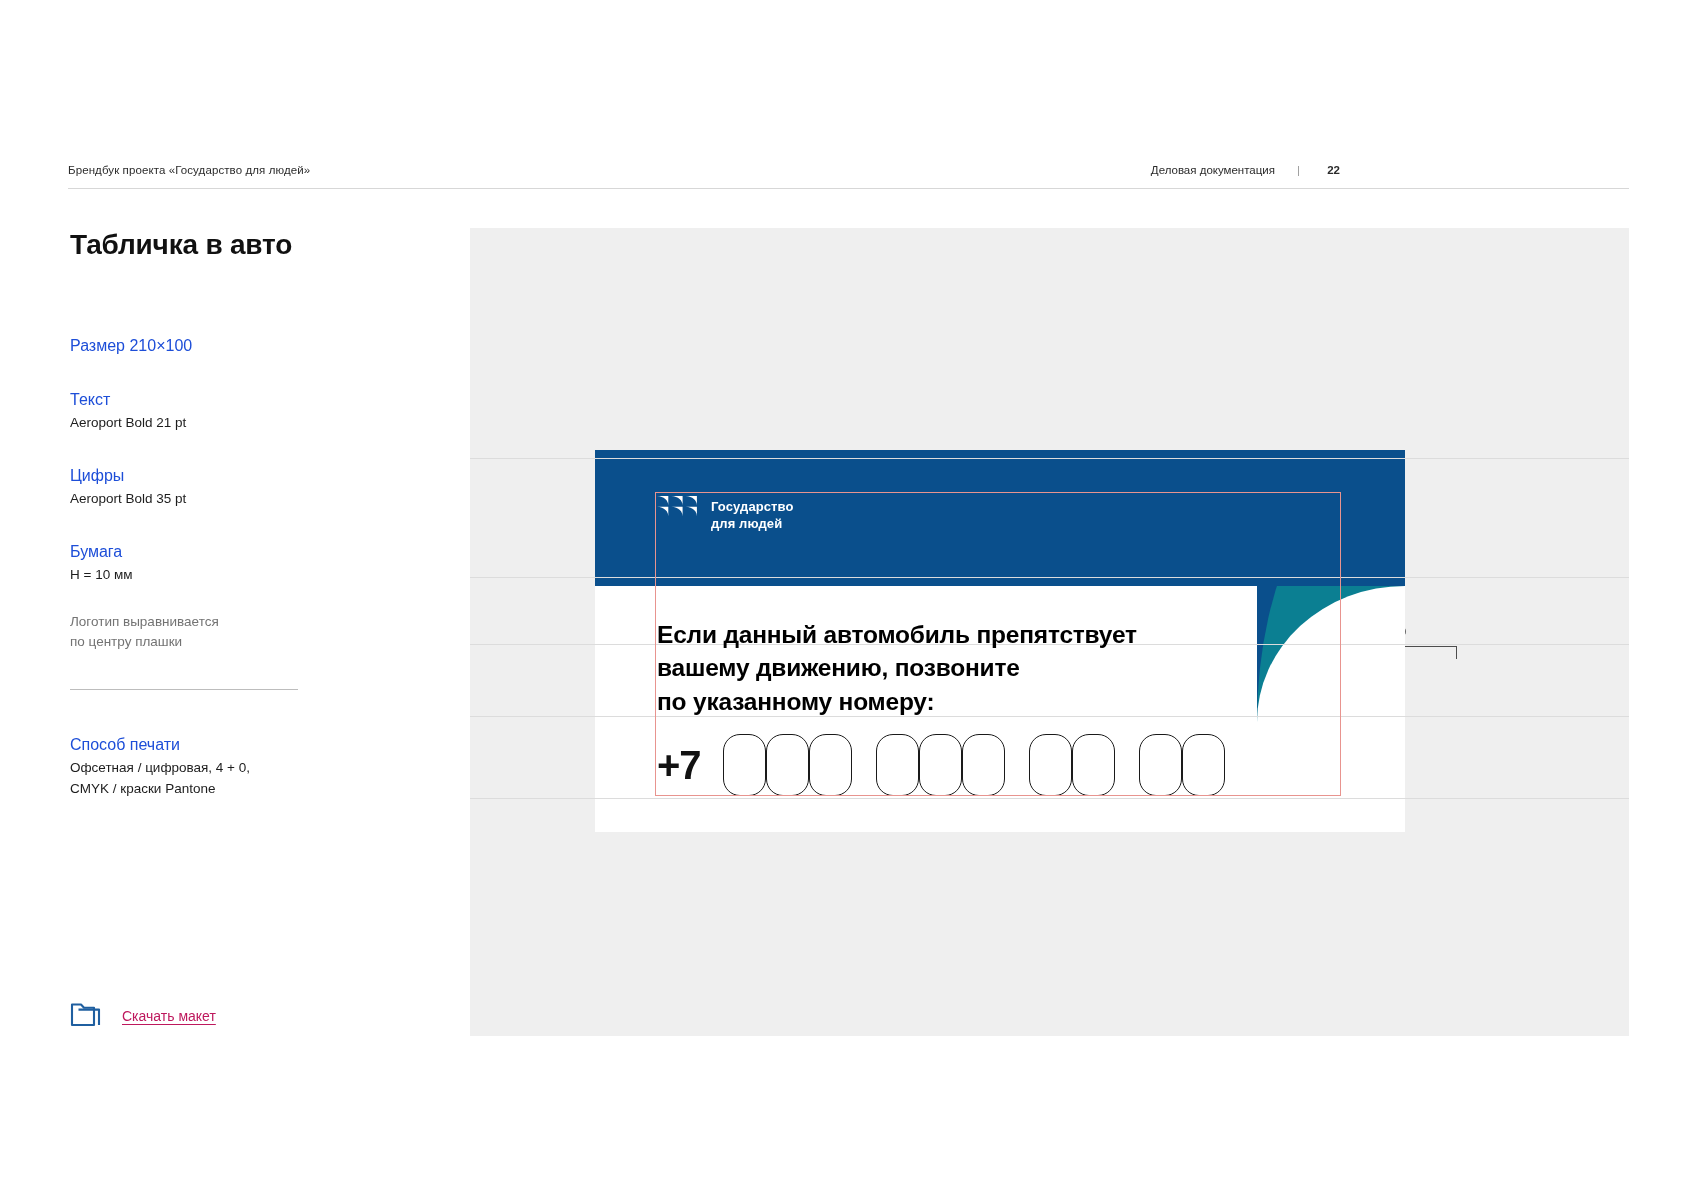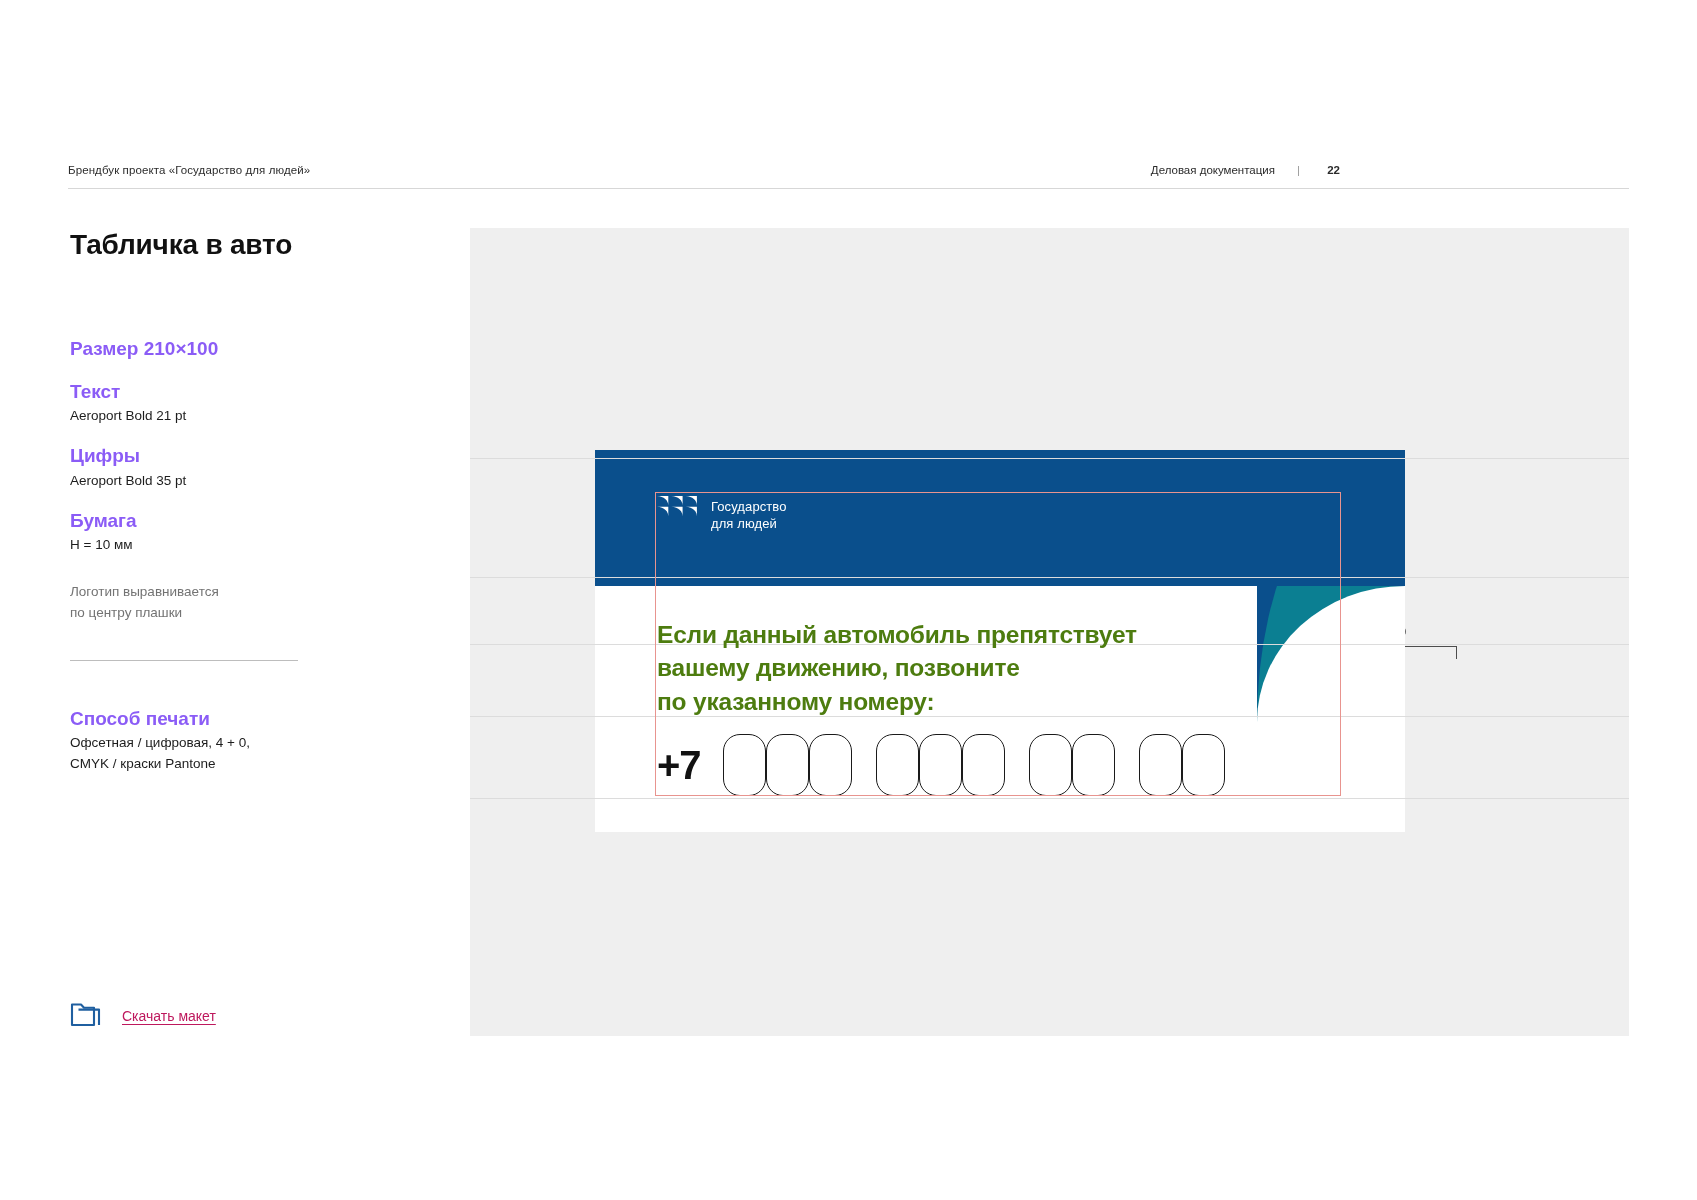--- a/index.html
+++ b/index.html
@@ -29,22 +29,22 @@
   }
   .hdr-sep { color: #9a9a9a; }
   .hdr-page { min-width: 18px; text-align: right; font-weight: 700; color:#2b2b2b; }
 
   
   .side { position: absolute; left: 70px; top: 228px; width: 330px; }
   .side h1 {
     margin: 0 0 0 0; font-size: 28px; font-weight: 700; letter-spacing: -.2px;
     color: #111; line-height: 1.2;
   }
-  .spec { margin-top: 14px; }
-  .spec-title { font-size: 19px; font-weight: 700; color: #8b5cf6; line-height: 1.55; }
+  .spec { margin-top: 30px; }
+  .spec-title { font-size: 16px; font-weight: 400; color: #1d4ed8; line-height: 1.55; }
   .spec-body { font-size: 13.5px; font-weight: 400; color: #1d1d1d; line-height: 1.55; white-space: pre-line; }
   .spec-note { margin-top: 26px; font-size: 13.5px; color: #737373; line-height: 1.55; white-space: pre-line; }
   .side-rule { margin-top: 36px; width: 228px; height: 1px; background: #bdbdbd; }
 
   .dl-link {
     position: absolute; left: 70px; top: 1000px;
     display: flex; align-items: center; gap: 18px; text-decoration: none;
   }
   .dl-label {
     font-size: 14px; color: #be185d; text-decoration: underline;
@@ -94,28 +94,28 @@
     border-top-left-radius: 148px 136px;
   }
 
   
   .logo-lockup {
     position: absolute; left: 62px; top: 46px;
     display: flex; align-items: center; gap: 14px; z-index: 4;
   }
   .logo-mark { width: 40px; height: 40px; display: block; }
   .logo-text {
-    color: #ffffff; font-size: 13px; font-weight: 400; line-height: 1.28;
+    color: #ffffff; font-size: 13px; font-weight: 700; line-height: 1.28;
     white-space: pre-line; letter-spacing: .1px;
   }
 
   
   .card-msg {
     position: absolute; left: 62px; top: 168px; z-index: 3;
-    font-size: 24.5px; font-weight: 700; line-height: 1.36; color: #4d7c0f;
+    font-size: 24.5px; font-weight: 700; line-height: 1.36; color: #000000;
     white-space: pre-line; letter-spacing: -.2px;
   }
 
   
   .phone-row {
     position: absolute; left: 62px; top: 284px; z-index: 3;
     display: flex; align-items: center;
   }
   .phone-prefix {
     font-size: 40px; font-weight: 700; color: #111; line-height: 1;

